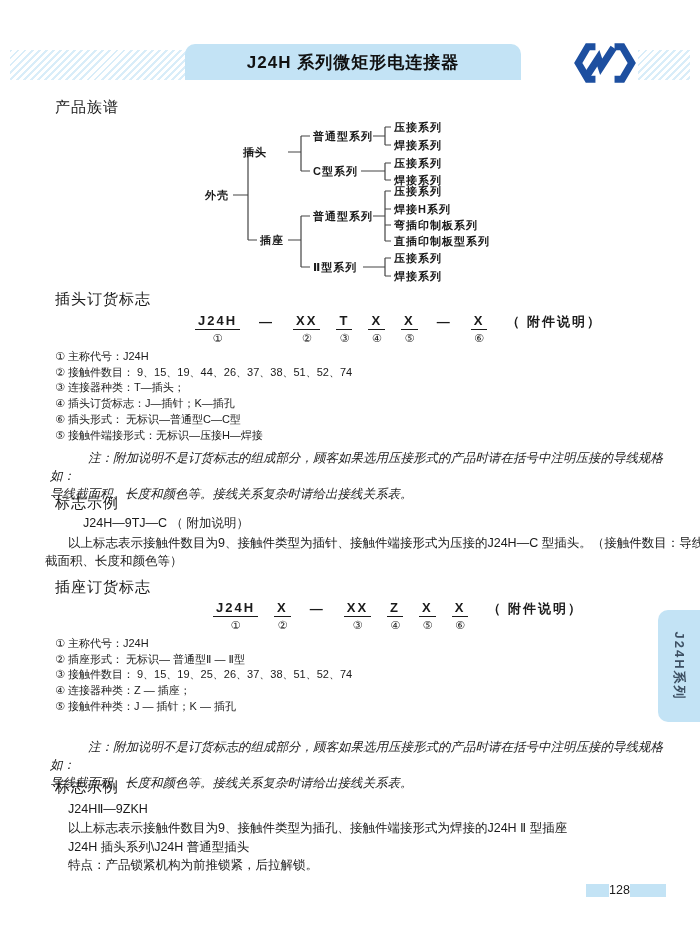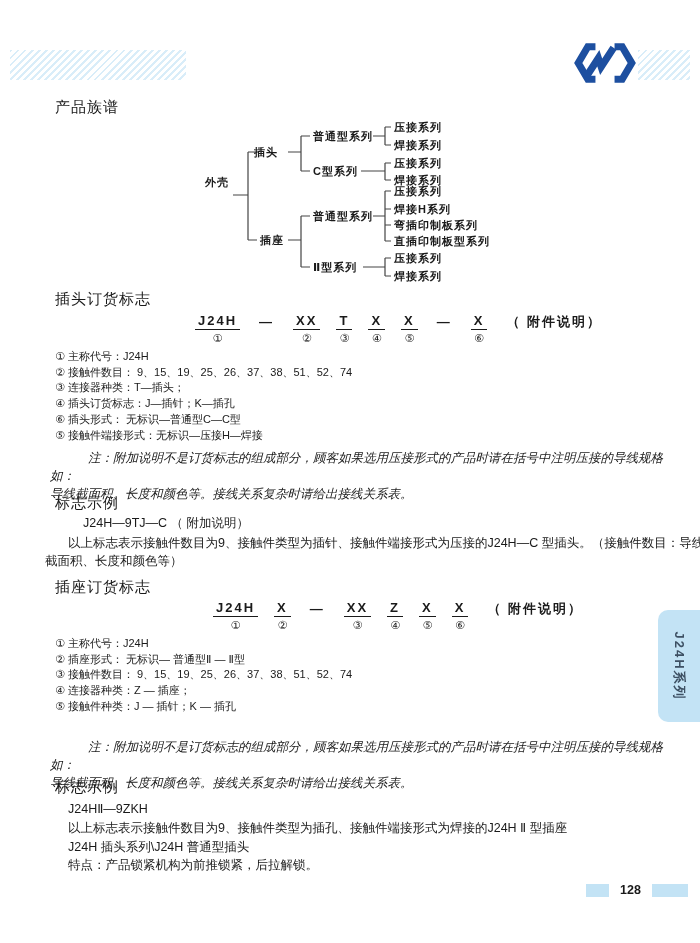--- a/index.html
+++ b/index.html
@@ -47,28 +47,31 @@
   }
   .side-tab .txt{
     transform:rotate(90deg);white-space:nowrap;
     font-size:13px;font-weight:bold;letter-spacing:2px;color:#3d5063;
   }
   
   .footer{position:absolute;left:586px;top:884px;display:flex;align-items:center;}
   .footer .blk{background:#c3e3f5;height:13px;}
   .footer .blk.a{width:23px;}
   .footer .blk.b{width:36px;}
-  .footer .num{font-size:12.5px;font-weight:bold;padding:0 11px;line-height:13px;}
+  .footer .num{font-size:12.5px;font-weight:normal;padding:0 0;line-height:13px;}
 </style>
 </head>
 <body>
 
 <div class="page">
 
   <div class="hatch left"></div>
+  <div class="title-plate">
+    <span class="t">J24H 系列微矩形电连接器</span>
+  </div>
   <div class="logo">
     <svg width="62" height="42" viewBox="0 0 64 44">
       <g stroke="#1d4fa0" stroke-width="7.5" fill="none" stroke-linecap="butt" stroke-linejoin="miter">
         <polyline points="22,5 14,5 4,22 14,39 22,39"></polyline>
         <polyline points="42,5 50,5 60,22 50,39 42,39"></polyline>
         <polyline points="12,37 25,17 28,26 41,6"></polyline>
       </g>
     </svg>
   </div>
   <div class="hatch right"></div>
@@ -79,22 +82,22 @@
     <svg width="500" height="172">
       <path fill="none" stroke="#444" stroke-width="1.2" d="
         M178,77 H193 M193,34 V122 M193,34 H202 M193,122 H202
         M233,34 H246 M246,18 V53 M246,18 H255 M246,53 H255
         M318,18 H330 M330,9 V27 M330,9 H336 M330,27 H336
         M306,53 H330 M330,45 V62 M330,45 H336 M330,62 H336
         M233,122 H246 M246,98 V149 M246,98 H255 M246,149 H255
         M318,98 H330 M330,73 V123 M330,73 H336 M330,91 H336 M330,107 H336 M330,123 H336
         M308,149 H330 M330,140 V158 M330,140 H336 M330,158 H336"></path>
     </svg>
-    <span class="lbl" style="left:150px;top:57px">外壳</span>
-    <span class="lbl" style="left:199px;top:27px">插头</span>
+    <span class="lbl" style="left:150px;top:70px">外壳</span>
+    <span class="lbl" style="left:188px;top:27px">插头</span>
     <span class="lbl" style="left:205px;top:115px">插座</span>
     <span class="lbl" style="left:258px;top:11px">普通型系列</span>
     <span class="lbl" style="left:258px;top:46px">C型系列</span>
     <span class="lbl" style="left:258px;top:91px">普通型系列</span>
     <span class="lbl" style="left:258px;top:142px">Ⅱ型系列</span>
     <span class="lbl" style="left:339px;top:2px">压接系列</span>
     <span class="lbl" style="left:339px;top:20px">焊接系列</span>
     <span class="lbl" style="left:339px;top:38px">压接系列</span>
     <span class="lbl" style="left:339px;top:55px">焊接系列</span>
     <span class="lbl" style="left:339px;top:66px">压接系列</span>
@@ -141,21 +144,21 @@
         <span class="n">⑥</span>
       </span>
     <span class="seg">
         <span class="t">（ 附件说明）</span>
         <span class="n"></span>
       </span>
   </div>
 
   <div class="items" style="top:349px">
     <div>① 主称代号：J24H</div>
-    <div>② 接触件数目： 9、15、19、25、26、37、38、51、52、74</div>
+    <div>② 接触件数目： 9、15、19、44、26、37、38、51、52、74</div>
     <div>③ 连接器种类：T—插头；</div>
     <div>④ 插头订货标志：J—插针；K—插孔</div>
     <div>⑥ 插头形式： 无标识—普通型C—C型</div>
     <div>⑤ 接触件端接形式：无标识—压接H—焊接</div>
   </div>
 
   <div class="note" style="top:449px">
     <div class="l1">注：附加说明不是订货标志的组成部分，顾客如果选用压接形式的产品时请在括号中注明压接的导线规格如：</div>
     <div>导线截面积、长度和颜色等。接线关系复杂时请给出接线关系表。</div>
   </div>

